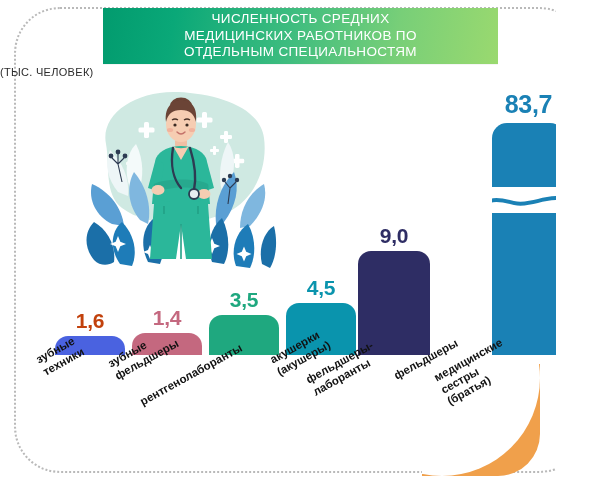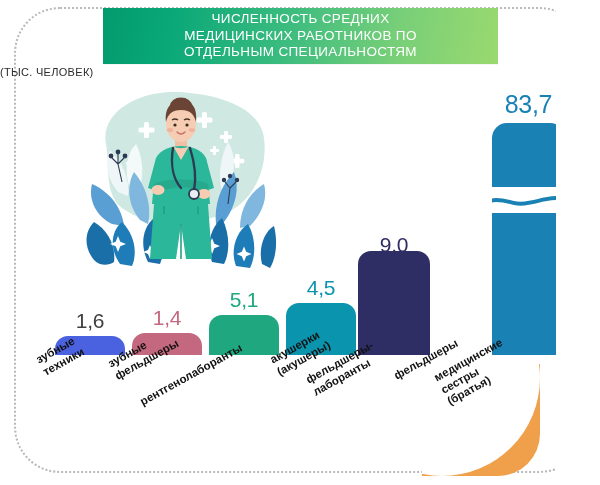--- a/index.html
+++ b/index.html
@@ -91,21 +91,21 @@
     left:0;
     border-top-left-radius:13px;
     border-top-right-radius:13px;
     width:100%;
   }
   .bar-value{
     position:absolute;
     left:50%;
     transform:translateX(-50%);
     font-size:21px;
-    font-weight:normal;
+    font-weight:bold;
     white-space:nowrap;
     letter-spacing:-0.3px;
   }
   .bar-value.big{font-size:25px;}
   
   .break-wave{
     position:absolute;
     left:-2px;
     width:calc(100% + 4px);
     height:26px;
@@ -259,41 +259,41 @@
       <path d="M103 140 L103 175" stroke="#22a086" stroke-width="1.6"></path>
 
       <path d="M86 122 l0 8 M120 122 l0 8" stroke="#22a086" stroke-width="1.6"></path>
     </g>
   </svg>
 
   <div id="chart">
 
     <div class="bar-group" style="left:55px;width:70px;height:261px;">
       <div class="bar" style="height:19px;background:#4a62e0;"></div>
-      <div class="bar-value" style="bottom:22px;color:#404040;">1,6</div>
+      <div class="bar-value" style="bottom:22px;color:#c2410c;">1,6</div>
     </div>
 
     <div class="bar-group" style="left:132px;width:70px;height:261px;">
       <div class="bar" style="height:22px;background:#c4687f;"></div>
       <div class="bar-value" style="bottom:25px;color:#c4687f;">1,4</div>
     </div>
 
     <div class="bar-group" style="left:209px;width:70px;height:261px;">
       <div class="bar" style="height:40px;background:#1fa87f;"></div>
-      <div class="bar-value" style="bottom:43px;color:#1fa87f;">5,1</div>
+      <div class="bar-value" style="bottom:43px;color:#1fa87f;">3,5</div>
     </div>
 
     <div class="bar-group" style="left:286px;width:70px;height:261px;">
       <div class="bar" style="height:52px;background:#0a94ad;"></div>
       <div class="bar-value" style="bottom:55px;color:#0a94ad;">4,5</div>
     </div>
 
     <div class="bar-group" style="left:358px;width:72px;height:261px;">
       <div class="bar" style="height:104px;background:#2e2d64;"></div>
-      <div class="bar-value" style="bottom:98px;color:#2e2d64;">9,0</div>
+      <div class="bar-value" style="bottom:107px;color:#2e2d64;">9,0</div>
     </div>
 
 
     <div class="bar-group" style="left:492px;width:73px;height:261px;">
       <div class="bar" style="height:232px;background:#1a81b5;border-top-left-radius:15px;border-top-right-radius:15px;"></div>
       <svg class="break-wave" viewBox="0 0 77 26" preserveAspectRatio="none" style="bottom:142px;">
         <path d="M0 0 L77 0 L77 11 C60 4 40 18 24 14 C14 11.5 6 10 0 12 Z" fill="#ffffff"></path>
         <path d="M0 26 L77 26 L77 15 C60 8 40 22 24 18 C14 15.5 6 14 0 16 Z" fill="#ffffff"></path>
       </svg>
       <div class="bar-value big" style="bottom:236px;color:#1a81b5;">83,7</div>

